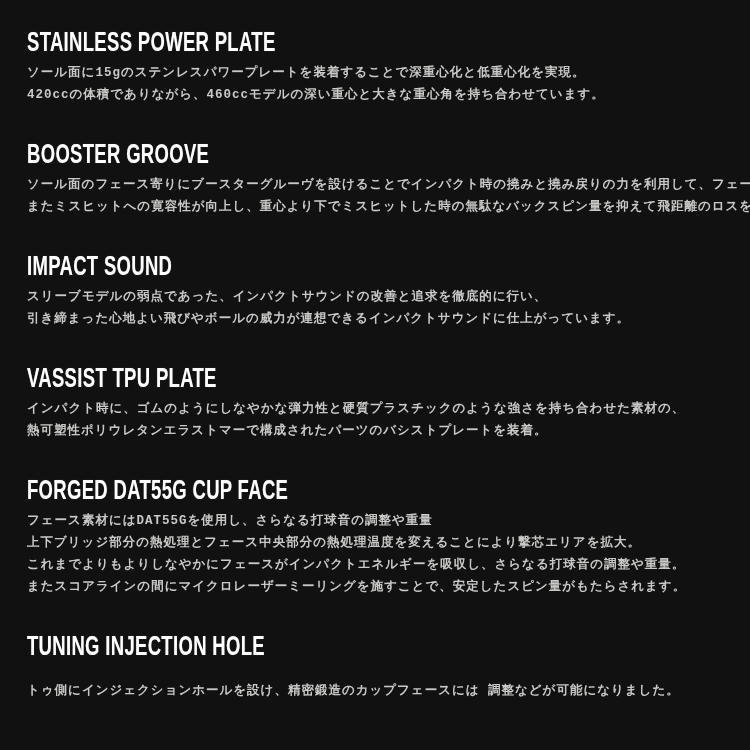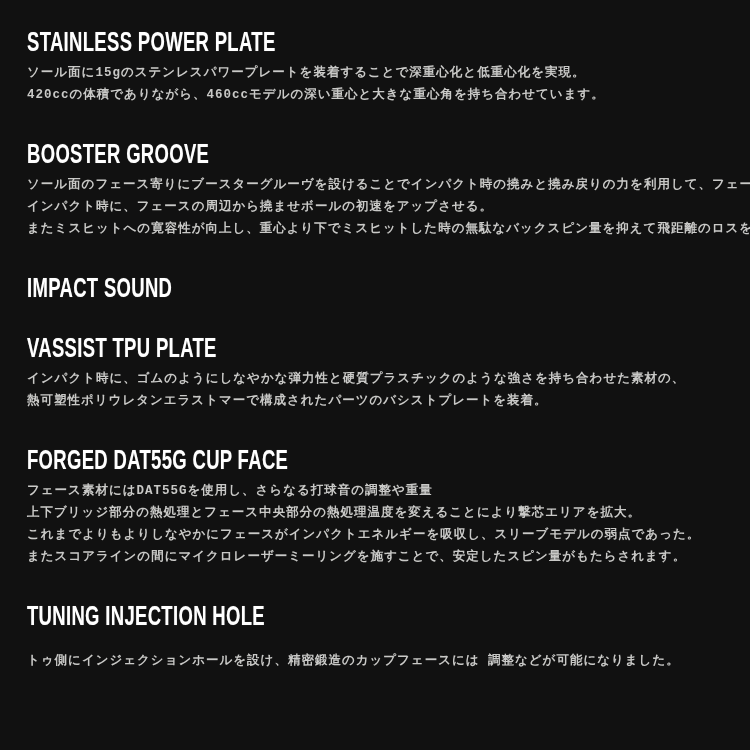--- a/index.html
+++ b/index.html
@@ -61,43 +61,46 @@
     <div class="lines">
           <p class="line">ソール面に15gのステンレスパワープレートを装着することで深重心化と低重心化を実現。</p>
           <p class="line">420ccの体積でありながら、460ccモデルの深い重心と大きな重心角を持ち合わせています。</p>
         </div>
   </section>
 
   <section class="feature">
     <h2 class="title">BOOSTER GROOVE</h2>
     <div class="lines">
           <p class="line">ソール面のフェース寄りにブースターグルーヴを設けることでインパクト時の撓みと撓み戻りの力を利用して、フェースの強い反発力を生み出します。</p>
-          <p class="line">インパクト時に、フェースの周辺から撓ませボールの初速をアップさせる。</p>
           <p class="line">またミスヒットへの寛容性が向上し、重心より下でミスヒットした時の無駄なバックスピン量を抑えて飛距離のロスを防いでくれます。</p>
         </div>
   </section>
 
   <section class="feature">
     <h2 class="title">IMPACT SOUND</h2>
+    <div class="lines">
+          <p class="line">スリーブモデルの弱点であった、インパクトサウンドの改善と追求を徹底的に行い、</p>
+          <p class="line">引き締まった心地よい飛びやボールの威力が連想できるインパクトサウンドに仕上がっています。</p>
+        </div>
   </section>
 
   <section class="feature">
     <h2 class="title">VASSIST TPU PLATE</h2>
     <div class="lines">
           <p class="line">インパクト時に、ゴムのようにしなやかな弾力性と硬質プラスチックのような強さを持ち合わせた素材の、</p>
           <p class="line">熱可塑性ポリウレタンエラストマーで構成されたパーツのバシストプレートを装着。</p>
         </div>
   </section>
 
   <section class="feature">
     <h2 class="title">FORGED DAT55G CUP FACE</h2>
     <div class="lines">
           <p class="line">フェース素材にはDAT55Gを使用し、さらなる打球音の調整や重量</p>
           <p class="line">上下ブリッジ部分の熱処理とフェース中央部分の熱処理温度を変えることにより撃芯エリアを拡大。</p>
-          <p class="line">これまでよりもよりしなやかにフェースがインパクトエネルギーを吸収し、スリーブモデルの弱点であった。</p>
+          <p class="line">これまでよりもよりしなやかにフェースがインパクトエネルギーを吸収し、さらなる打球音の調整や重量。</p>
           <p class="line">またスコアラインの間にマイクロレーザーミーリングを施すことで、安定したスピン量がもたらされます。</p>
         </div>
   </section>
 
   <section class="feature">
     <h2 class="title">TUNING INJECTION HOLE</h2>
     <div class="lines extra-gap">
           <p class="line">トゥ側にインジェクションホールを設け、精密鍛造のカップフェースには 調整などが可能になりました。</p>
         </div>
   </section>

